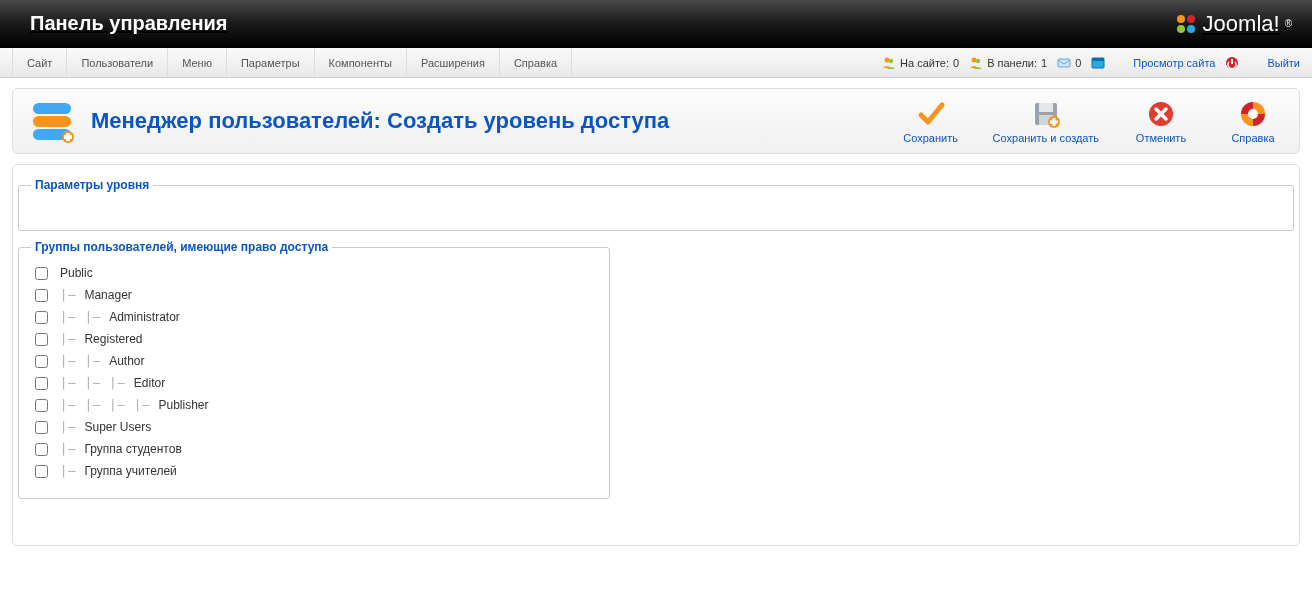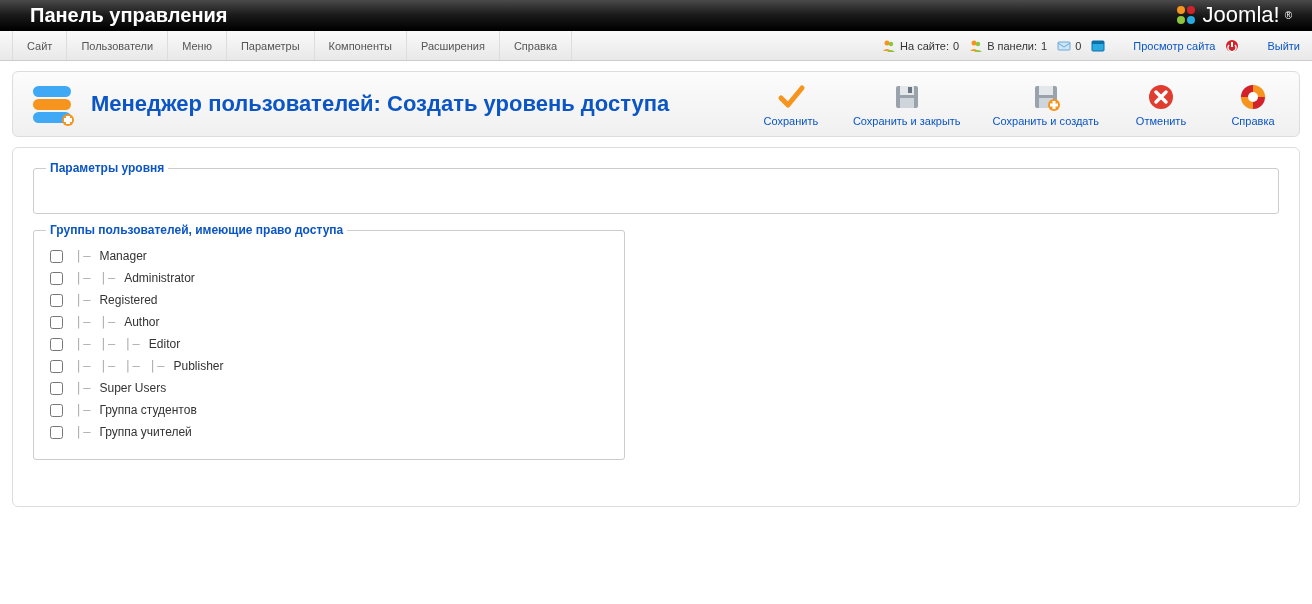--- a/index.html
+++ b/index.html
@@ -1,25 +1,26 @@
 <!DOCTYPE html>
 <html><head>
 <meta charset="utf-8">
 <style>
 * { margin: 0; padding: 0; box-sizing: border-box; }
 body { font-family: Arial, Helvetica, sans-serif; font-size: 12px; background: #fff; }
 
 .header {
   background: linear-gradient(to bottom, #4a4a4a 0%, #1a1a1a 50%, #000 100%);
-  height: 31px;
+  height: 48px;
   display: flex;
   align-items: center;
   justify-content: space-between;
   padding: 0 20px 0 30px;
   border-bottom: 1px solid #000;
+  text-decoration: underline;
 }
 .header-title { color: #fff; font-size: 20px; font-weight: bold; }
 .header-logo { color: #fff; font-size: 22px; font-weight: normal; display: flex; align-items: center; gap: 5px; }
 .joomla-icon { display: inline-flex; }
 
 .menubar {
   background: linear-gradient(to bottom, #fafafa, #e8e8e8);
   border-bottom: 1px solid #ccc;
   height: 30px;
   display: flex;
@@ -74,21 +75,21 @@
   min-width: 60px;
 }
 .toolbar-btn .btn-icon { width: 30px; height: 30px; display: flex; align-items: center; justify-content: center; }
 .toolbar-btn .btn-label { color: #0b55c4; font-size: 11px; text-align: center; }
 
 .content {
   margin: 10px 12px 12px;
   background: #fff;
   border: 1px solid #ddd;
   border-radius: 6px;
-  padding: 20px 20px 30px;
+  padding: 20px 5px 30px;
 }
 .fieldset {
   border: 1px solid #ccc;
   border-radius: 3px;
   padding: 14px 16px 16px;
   margin-bottom: 16px;
 }
 .fieldset-legend {
   color: #0b55c4;
   font-weight: bold;
@@ -230,31 +231,20 @@
           </svg>
       </span>
       <span class="btn-label">Сохранить</span>
     </div>
     <div class="toolbar-btn">
       <span class="btn-icon">
         <svg width="30" height="30" viewBox="0 0 30 30">
             <rect x="4" y="4" width="22" height="22" rx="2" fill="#9aa3ab"></rect>
             <rect x="8" y="4" width="14" height="9" fill="#e4e8eb"></rect>
             <rect x="8" y="16" width="14" height="10" fill="#cfd6db"></rect>
-            <rect x="16" y="5" width="4" height="6" fill="#6b7680"></rect>
-          </svg>
-      </span>
-      <span class="btn-label">Сохранить и закрыть</span>
-    </div>
-    <div class="toolbar-btn">
-      <span class="btn-icon">
-        <svg width="30" height="30" viewBox="0 0 30 30">
-            <rect x="4" y="4" width="22" height="22" rx="2" fill="#9aa3ab"></rect>
-            <rect x="8" y="4" width="14" height="9" fill="#e4e8eb"></rect>
-            <rect x="8" y="16" width="14" height="10" fill="#cfd6db"></rect>
             <circle cx="23" cy="23" r="6" fill="#f7941e"></circle>
             <rect x="21.5" y="19" width="3" height="8" fill="#fff"></rect>
             <rect x="19" y="21.5" width="8" height="3" fill="#fff"></rect>
           </svg>
       </span>
       <span class="btn-label">Сохранить и создать</span>
     </div>
     <div class="toolbar-btn">
       <span class="btn-icon">
         <svg width="30" height="30" viewBox="0 0 30 30">
@@ -284,20 +274,24 @@
 
   <fieldset class="fieldset">
     <span class="fieldset-legend">Параметры уровня</span>
   </fieldset>
 
   <fieldset class="fieldset groups-fieldset">
     <span class="fieldset-legend">Группы пользователей, имеющие право доступа</span>
     <div class="fieldset-body" id="groups-container">
         <div class="group-row">
           <input type="checkbox" style="">
+          <span class="group-label">Public</span>
+        </div>
+        <div class="group-row">
+          <input type="checkbox" style="">
           <span class="tree-indent">|—</span>
           <span class="group-label">Manager</span>
         </div>
         <div class="group-row">
           <input type="checkbox" style="">
           <span class="tree-indent">|— |—</span>
           <span class="group-label">Administrator</span>
         </div>
         <div class="group-row">
           <input type="checkbox" style="">

